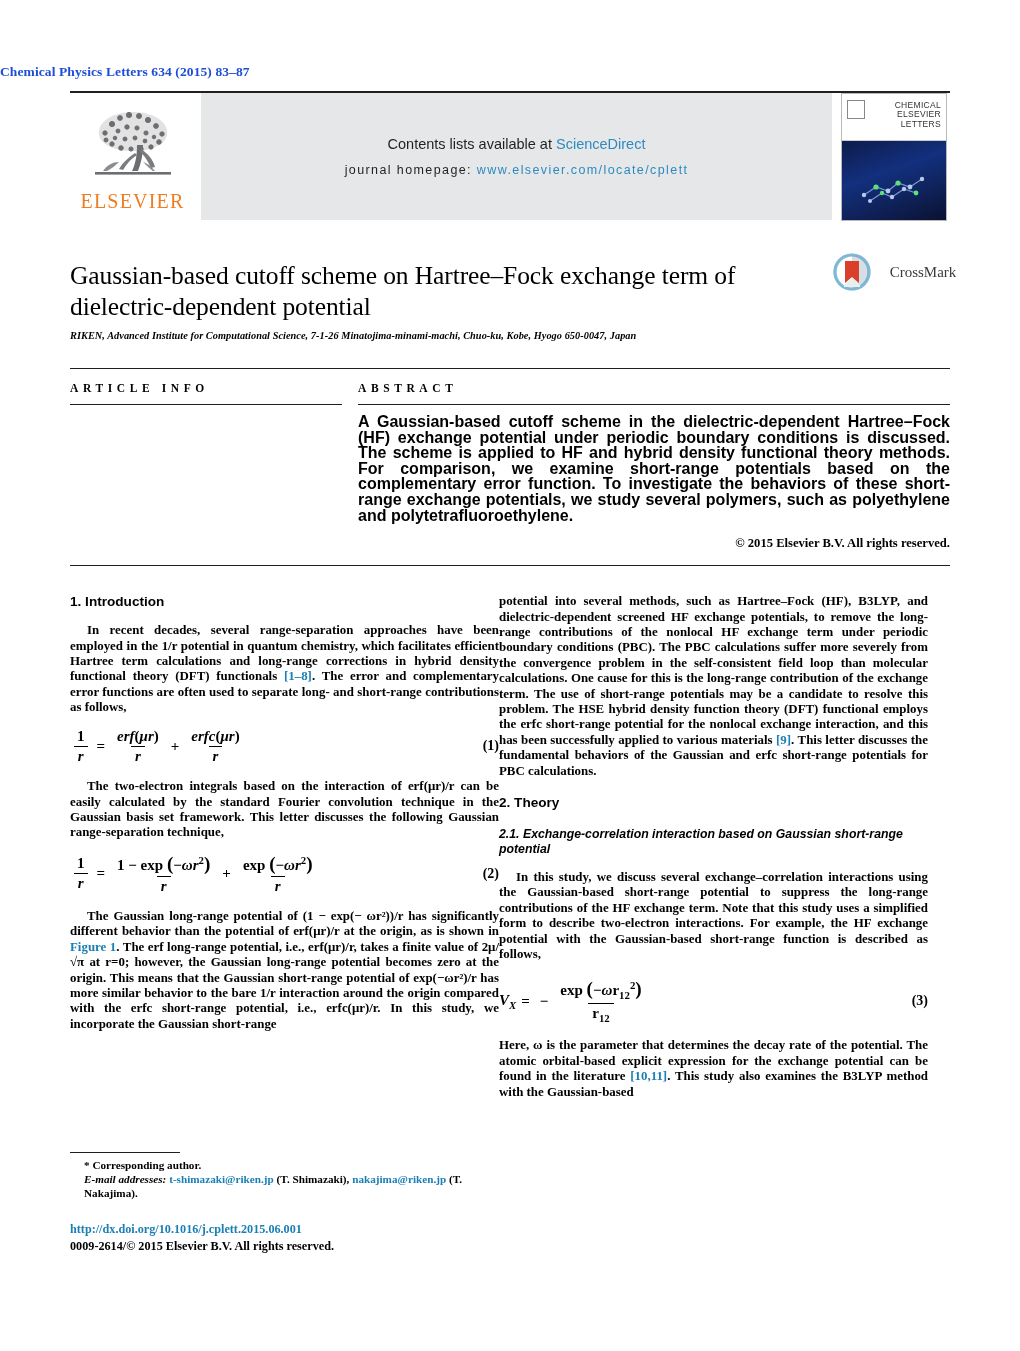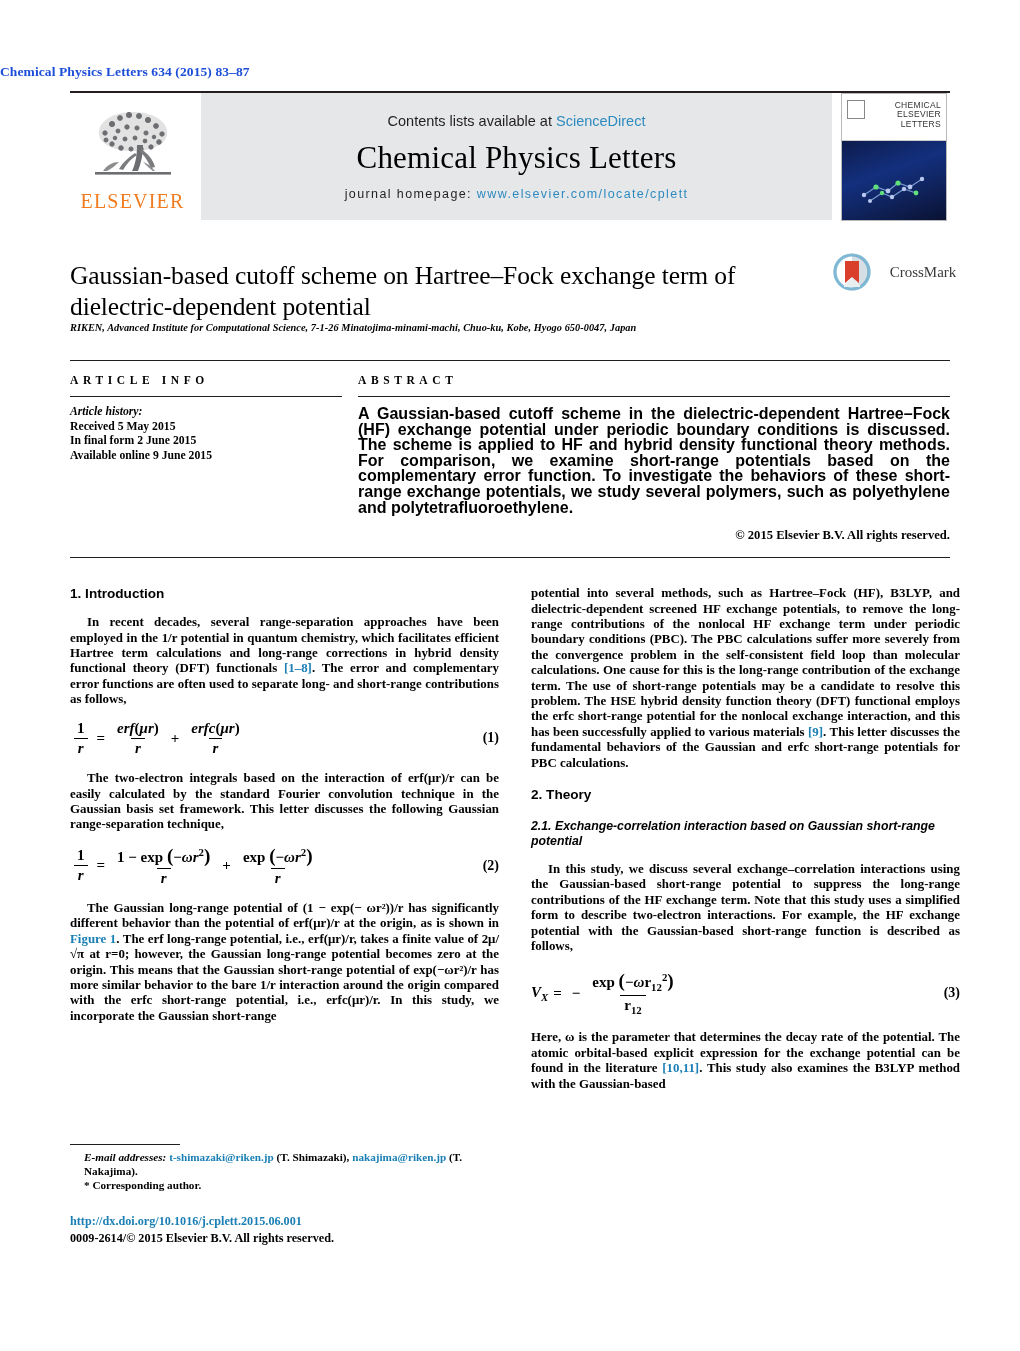--- a/index.html
+++ b/index.html
@@ -162,20 +162,21 @@
     font-family: "Liberation Serif", serif;
     font-size: 19px;
     margin-top: 17px;
   }
   .authors sup { color:#2e8bc0; font-size: 13px; }
   .affiliation {
     font-family: "Liberation Serif", serif;
     font-style: italic;
     font-weight: bold;
     font-size: 10.3px;
+    margin-top: 8px;
     letter-spacing: .05px;
   }
 
   
   .info-abstract {
     margin: 27px 70px 0 70px;
     border-top: 1.2px solid #231f20;
     border-bottom: 1.2px solid #231f20;
     display: flex;
     padding: 13px 0 14px 0;
@@ -210,21 +211,20 @@
     font-size: 12.6px;
     text-align: right;
     margin-top: 13px;
     font-weight: bold;
   }
 
   
   .body-cols {
     margin: 28px 70px 0 70px;
     display: flex;
-    gap: 32px;
   }
   .bcol { width: 429px; flex: 0 0 429px; position: relative; }
   h2.sec {
     font-family: "Liberation Sans", sans-serif;
     font-size: 13.6px;
     font-weight: bold;
     margin: 0 0 14px 0;
   }
   h3.subsec {
     font-family: "Liberation Sans", sans-serif;
@@ -351,21 +351,20 @@
           <path d="M70,66 C66,61 62,58 58,57 C62,61 65,64 68,66 Z" fill="#8a8c8e"></path>
         </g>
       </svg>
       <div class="elsevier-word">ELSEVIER</div>
     </div>
 
     <div class="journal-cell">
       <div class="contents-line">
         <span>Contents lists available at </span><span class="sd">ScienceDirect</span>
       </div>
-      <div class="journal-title">Chemical Physics Letters</div>
       <div class="homepage-line">
         <span>journal homepage: </span><span class="url">www.elsevier.com/locate/cplett</span>
       </div>
     </div>
 
     <div class="cover-cell">
       <div class="cover-thumb">
         <div class="cover-top">
           <div class="cover-sq"></div>
           <div class="cover-jt">
@@ -418,26 +417,20 @@
     <h1 class="paper-title">Gaussian-based cutoff scheme on Hartree–Fock exchange term of dielectric-dependent potential</h1>
 
 
     <div class="affiliation">RIKEN, Advanced Institute for Computational Science, 7-1-26 Minatojima-minami-machi, Chuo-ku, Kobe, Hyogo 650-0047, Japan</div>
   </div>
 
   <div class="info-abstract">
     <div class="col-info">
       <div class="sec-label">ARTICLE INFO</div>
       <div class="rule-thin"></div>
-      <div class="hist">
-        <div class="ital">Article history:</div>
-        <div>Received 5 May 2015</div>
-        <div>In final form 2 June 2015</div>
-        <div>Available online 9 June 2015</div>
-      </div>
     </div>
 
     <div class="col-abs">
       <div class="sec-label">ABSTRACT</div>
       <div class="rule-thin"></div>
       <div class="abstract-text">A Gaussian-based cutoff scheme in the dielectric-dependent Hartree–Fock (HF) exchange potential under periodic boundary conditions is discussed. The scheme is applied to HF and hybrid density functional theory methods. For comparison, we examine short-range potentials based on the complementary error function. To investigate the behaviors of these short-range exchange potentials, we study several polymers, such as polyethylene and polytetrafluoroethylene.</div>
       <div class="copyright">© 2015 Elsevier B.V. All rights reserved.</div>
     </div>
   </div>
 
@@ -487,25 +480,25 @@
               <span class="den mi">r</span>
             </span>
         </div>
         <div class="eq-num">(2)</div>
       </div>
 
       <p class="para"><span>The Gaussian long-range potential of (1 − exp(− ωr²))/r has significantly different behavior than the potential of erf(μr)/r at the origin, as is shown in </span><span class="figlink">Figure 1</span><span>. The erf long-range potential, i.e., erf(μr)/r, takes a finite value of 2μ/√π at r=0; however, the Gaussian long-range potential becomes zero at the origin. This means that the Gaussian short-range potential of exp(−ωr²)/r has more similar behavior to the bare 1/r interaction around the origin compared with the erfc short-range potential, i.e., erfc(μr)/r. In this study, we incorporate the Gaussian short-range</span></p>
 
       <div class="foot">
         <div class="foot-rule"></div>
+        <div class="foot-line" style="padding-left:14px;">* Corresponding author.</div>
         <div class="foot-line" style="padding-left:14px; text-indent:-0px;">
           <span class="ital">E-mail addresses:</span>
           <span class="lnk">t-shimazaki@riken.jp</span><span> (T. Shimazaki), </span><span class="lnk">nakajima@riken.jp</span><span> (T. Nakajima).</span>
         </div>
-        <div class="foot-line" style="padding-left:14px;">* Corresponding author.</div>
         <div class="doi-block">
           <div class="doi">http://dx.doi.org/10.1016/j.cplett.2015.06.001</div>
           <div class="issn">0009-2614/© 2015 Elsevier B.V. All rights reserved.</div>
         </div>
       </div>
     </div>
 
     <div class="bcol">
       <p class="para noind"><span>potential into several methods, such as Hartree–Fock (HF), B3LYP, and dielectric-dependent screened HF exchange potentials, to remove the long-range contributions of the nonlocal HF exchange term under periodic boundary conditions (PBC). The PBC calculations suffer more severely from the convergence problem in the self-consistent field loop than molecular calculations. One cause for this is the long-range contribution of the exchange term. The use of short-range potentials may be a candidate to resolve this problem. The HSE hybrid density function theory (DFT) functional employs the erfc short-range potential for the nonlocal exchange interaction, and this has been successfully applied to various materials </span><span class="ref">[9]</span><span>. This letter discusses the fundamental behaviors of the Gaussian and erfc short-range potentials for PBC calculations.</span></p>
 

